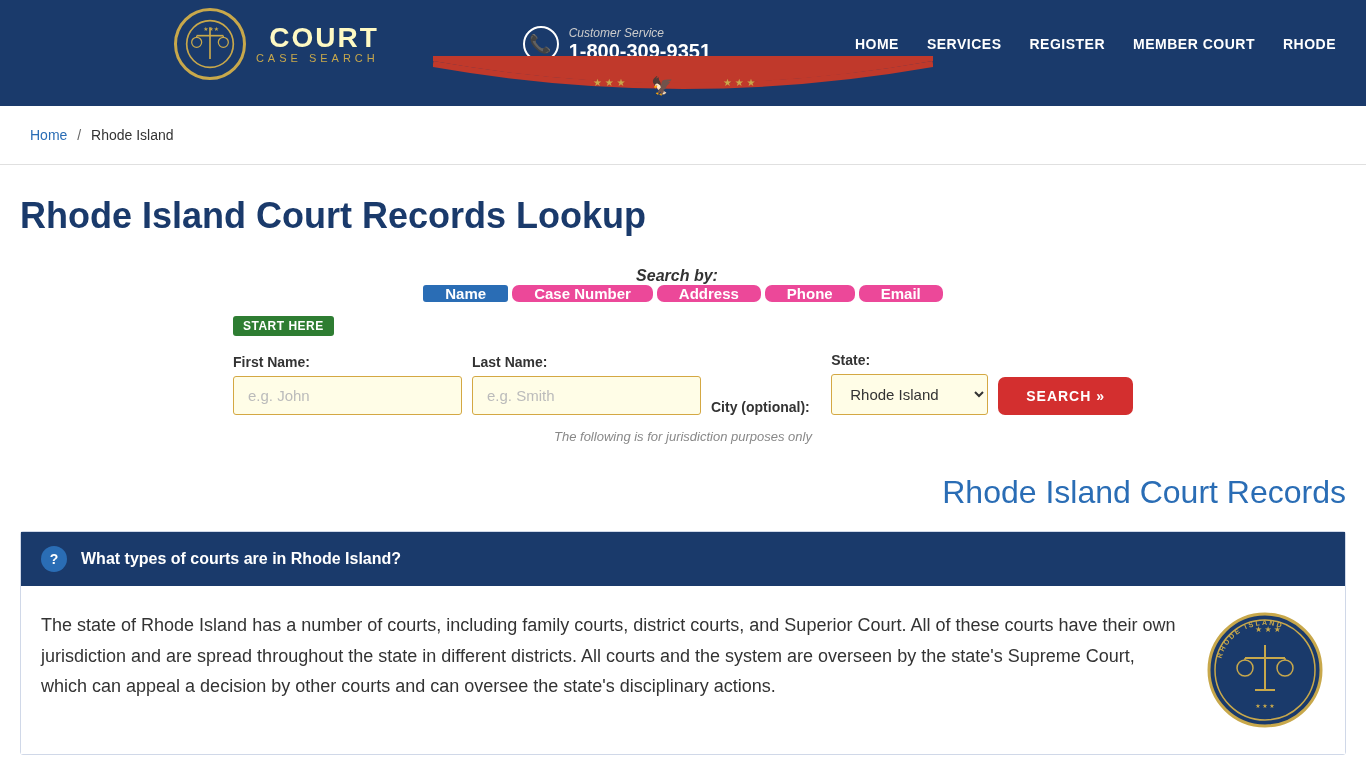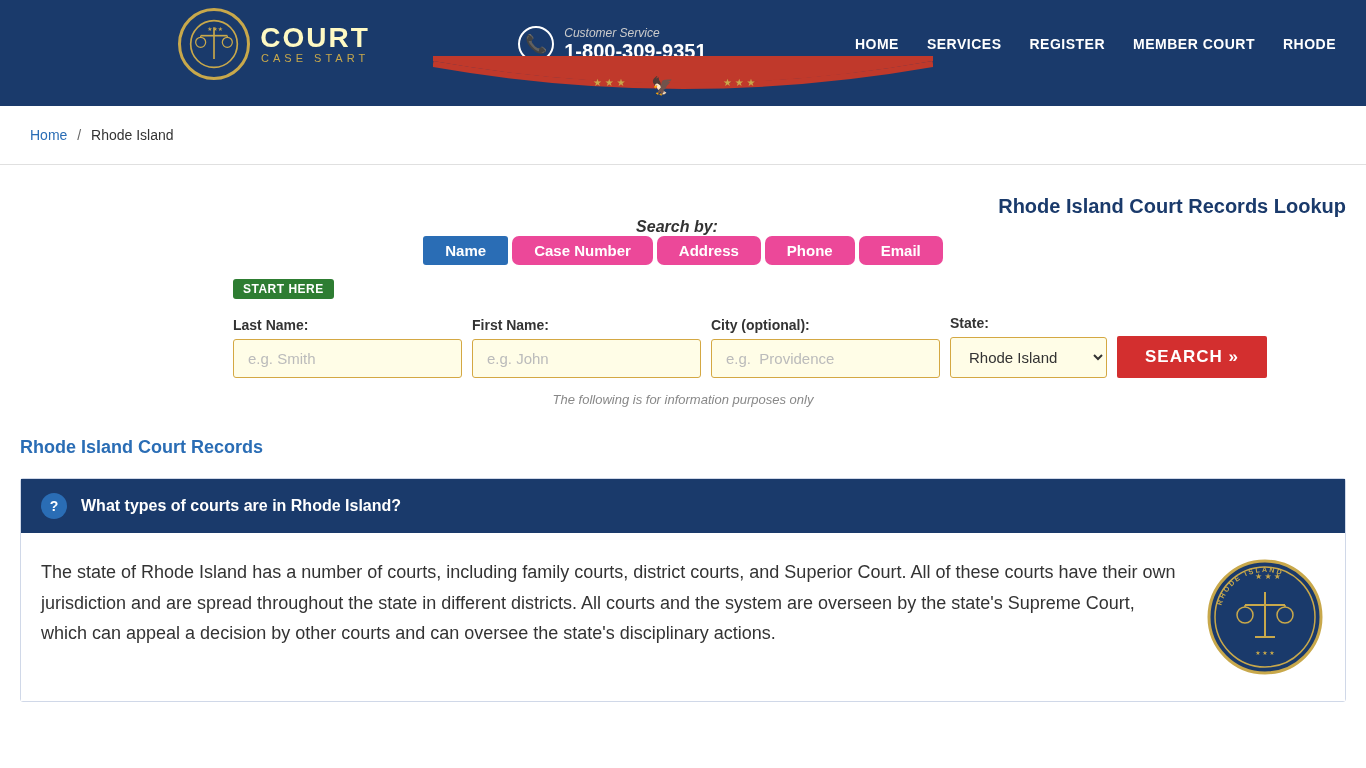--- a/index.html
+++ b/index.html
@@ -121,24 +121,25 @@
     .breadcrumb .current { color: #333; }
 
     
     .main-content {
       padding: 30px 20px 20px;
       max-width: 1366px;
       margin: 0 auto;
     }
 
     .page-title {
-      text-align: right;
-      font-size: 20px;
+      text-align: left;
+      font-size: 36px;
       font-weight: bold;
       color: #1a3a6b;
+      margin-bottom: 30px;
     }
 
     
     .search-section {
       max-width: 900px;
       margin: 0 auto 20px;
     }
 
     .search-by-row {
       display: flex;
@@ -153,21 +154,21 @@
       font-style: italic;
       font-weight: bold;
       color: #333;
       margin-right: 12px;
     }
     .search-tabs {
       display: flex;
       gap: 4px;
     }
     .search-tab {
-      padding: 6px 22px;
+      padding: 0 22px;
       font-size: 15px;
       font-weight: bold;
       border: none;
       cursor: pointer;
       border-radius: 3px;
     }
     .search-tab.active {
       background: #2a6db5;
       color: #fff;
     }
@@ -221,41 +222,41 @@
     .form-group.state-group { flex: 1.3; }
     .form-group select {
       color: #333;
       -webkit-appearance: auto;
     }
     .search-button {
       background: #d32f2f;
       color: #fff;
       border: none;
       padding: 11px 28px;
-      font-size: 17px;
+      font-size: 14px;
       font-weight: bold;
       cursor: pointer;
-      border-radius: 2px;
+      border-radius: 7px;
       white-space: nowrap;
       letter-spacing: 1px;
     }
 
     .info-note {
       text-align: center;
       font-style: italic;
       color: #888;
       font-size: 13px;
       margin-top: 14px;
     }
 
     
     .section-title {
-      text-align: left;
-      font-size: 18px;
-      font-weight: bold;
+      text-align: right;
+      font-size: 32px;
+      font-weight: normal;
       color: #2a6db5;
       margin: 30px 0 20px;
     }
 
     
     .faq-item {
       border: 1px solid #d0d8e8;
       border-radius: 3px;
       margin-bottom: 0;
     }
@@ -329,21 +330,21 @@
         <circle cx="14" cy="28" r="6" fill="none" stroke="#c8a84b" stroke-width="1.5"></circle>
         <circle cx="46" cy="28" r="6" fill="none" stroke="#c8a84b" stroke-width="1.5"></circle>
         <line x1="14" y1="20" x2="14" y2="22" stroke="#c8a84b" stroke-width="1.5"></line>
         <line x1="46" y1="20" x2="46" y2="22" stroke="#c8a84b" stroke-width="1.5"></line>
 
         <text x="22" y="14" font-size="7" fill="#c8a84b">★★★</text>
       </svg>
     </div>
     <div class="logo-text">
       <span class="logo-court">COURT</span>
-      <span class="logo-case-finder">CASE START</span>
+      <span class="logo-case-finder">CASE SEARCH</span>
     </div>
   </div>
 
   <div class="customer-service">
     <div class="phone-icon">📞</div>
     <div class="cs-text">
       <span class="cs-label">Customer Service</span>
       <span class="cs-number">1-800-309-9351</span>
     </div>
   </div>
@@ -389,42 +390,41 @@
         <button class="search-tab inactive">Phone</button>
         <button class="search-tab inactive">Email</button>
       </div>
     </div>
 
     <div>
       <span class="start-here-badge">START HERE</span>
     </div>
 
     <div class="form-row">
+      <div class="form-group first-name">
+        <label>First Name:</label>
+        <input type="text" placeholder="e.g. John" style="">
+      </div>
       <div class="form-group last-name">
         <label>Last Name:</label>
         <input type="text" placeholder="e.g. Smith" style="">
       </div>
-      <div class="form-group first-name">
-        <label>First Name:</label>
-        <input type="text" placeholder="e.g. John" style="">
-      </div>
       <div class="form-group city">
         <label>City (optional):</label>
-        <input type="text" placeholder="e.g.  Providence" style="">
       </div>
       <div class="form-group state-group">
         <label>State:</label>
         <select>
           
         <option value="Rhode Island">Rhode Island</option><option value="Alabama">Alabama</option><option value="Alaska">Alaska</option><option value="Arizona">Arizona</option><option value="Arkansas">Arkansas</option><option value="California">California</option><option value="Colorado">Colorado</option><option value="Connecticut">Connecticut</option><option value="Delaware">Delaware</option><option value="Florida">Florida</option><option value="Georgia">Georgia</option><option value="Hawaii">Hawaii</option><option value="Idaho">Idaho</option><option value="Illinois">Illinois</option><option value="Indiana">Indiana</option><option value="Iowa">Iowa</option><option value="Kansas">Kansas</option><option value="Kentucky">Kentucky</option><option value="Louisiana">Louisiana</option><option value="Maine">Maine</option><option value="Maryland">Maryland</option><option value="Massachusetts">Massachusetts</option><option value="Michigan">Michigan</option><option value="Minnesota">Minnesota</option><option value="Mississippi">Mississippi</option><option value="Missouri">Missouri</option><option value="Montana">Montana</option><option value="Nebraska">Nebraska</option><option value="Nevada">Nevada</option><option value="New Hampshire">New Hampshire</option><option value="New Jersey">New Jersey</option><option value="New Mexico">New Mexico</option><option value="New York">New York</option><option value="North Carolina">North Carolina</option><option value="North Dakota">North Dakota</option><option value="Ohio">Ohio</option><option value="Oklahoma">Oklahoma</option><option value="Oregon">Oregon</option><option value="Pennsylvania">Pennsylvania</option><option value="South Carolina">South Carolina</option><option value="South Dakota">South Dakota</option><option value="Tennessee">Tennessee</option><option value="Texas">Texas</option><option value="Utah">Utah</option><option value="Vermont">Vermont</option><option value="Virginia">Virginia</option><option value="Washington">Washington</option><option value="West Virginia">West Virginia</option><option value="Wisconsin">Wisconsin</option><option value="Wyoming">Wyoming</option></select>
       </div>
       <button class="search-button">SEARCH »</button>
     </div>
 
-    <p class="info-note">The following is for information purposes only</p>
+    <p class="info-note">The following is for jurisdiction purposes only</p>
   </div>
 
   <h2 class="section-title">Rhode Island Court Records</h2>
 
   <div class="faq-item">
     <div class="faq-header">
       <div class="faq-icon">?</div>
       <span class="faq-question">What types of courts are in Rhode Island?</span>
     </div>
     <div class="faq-body">

